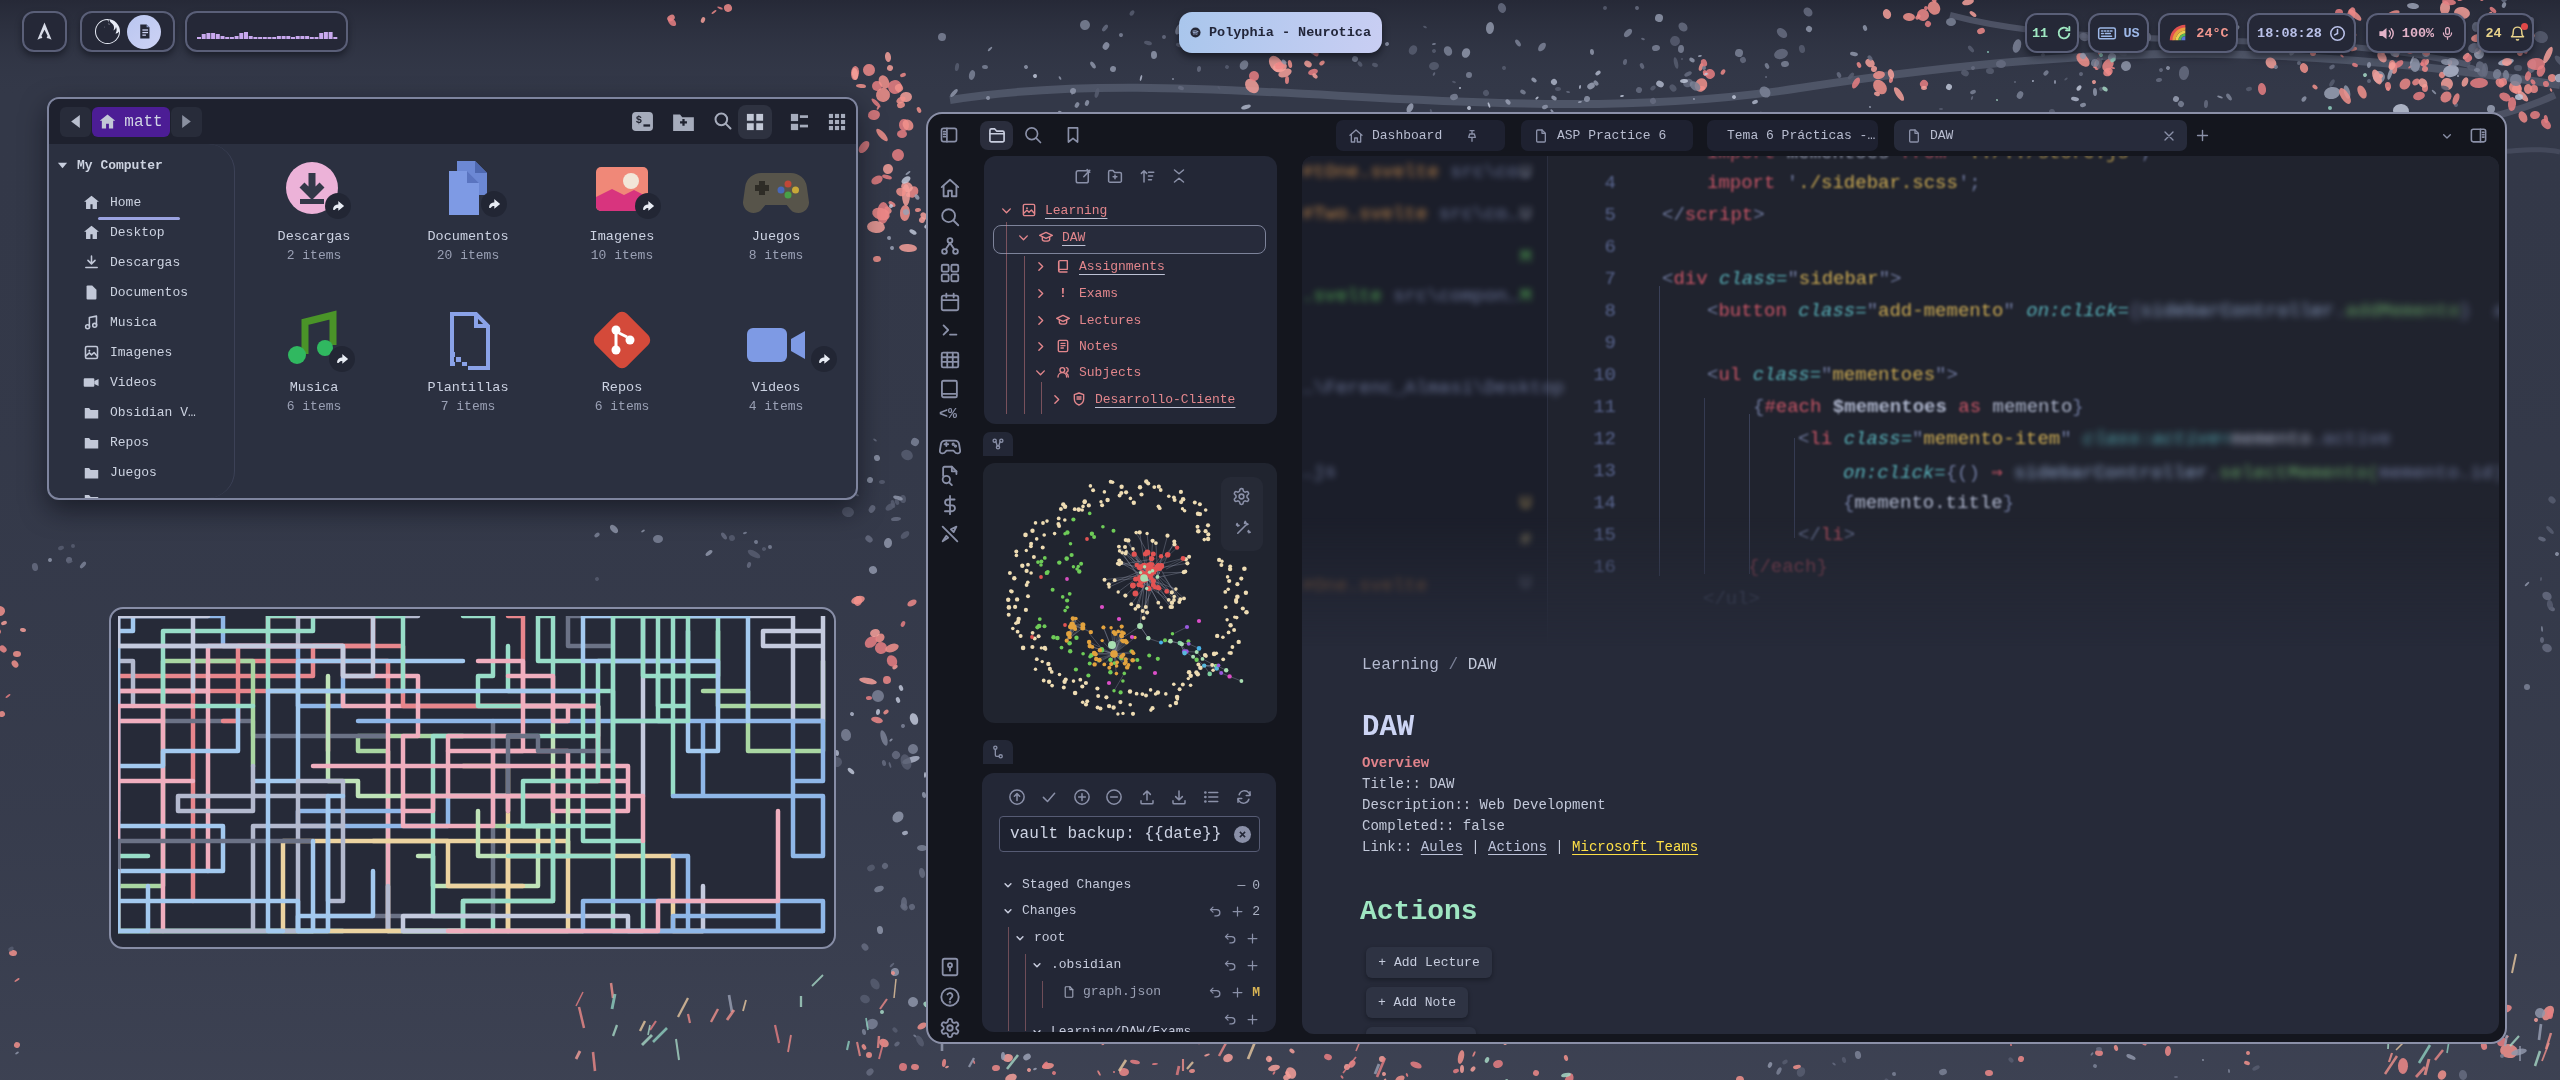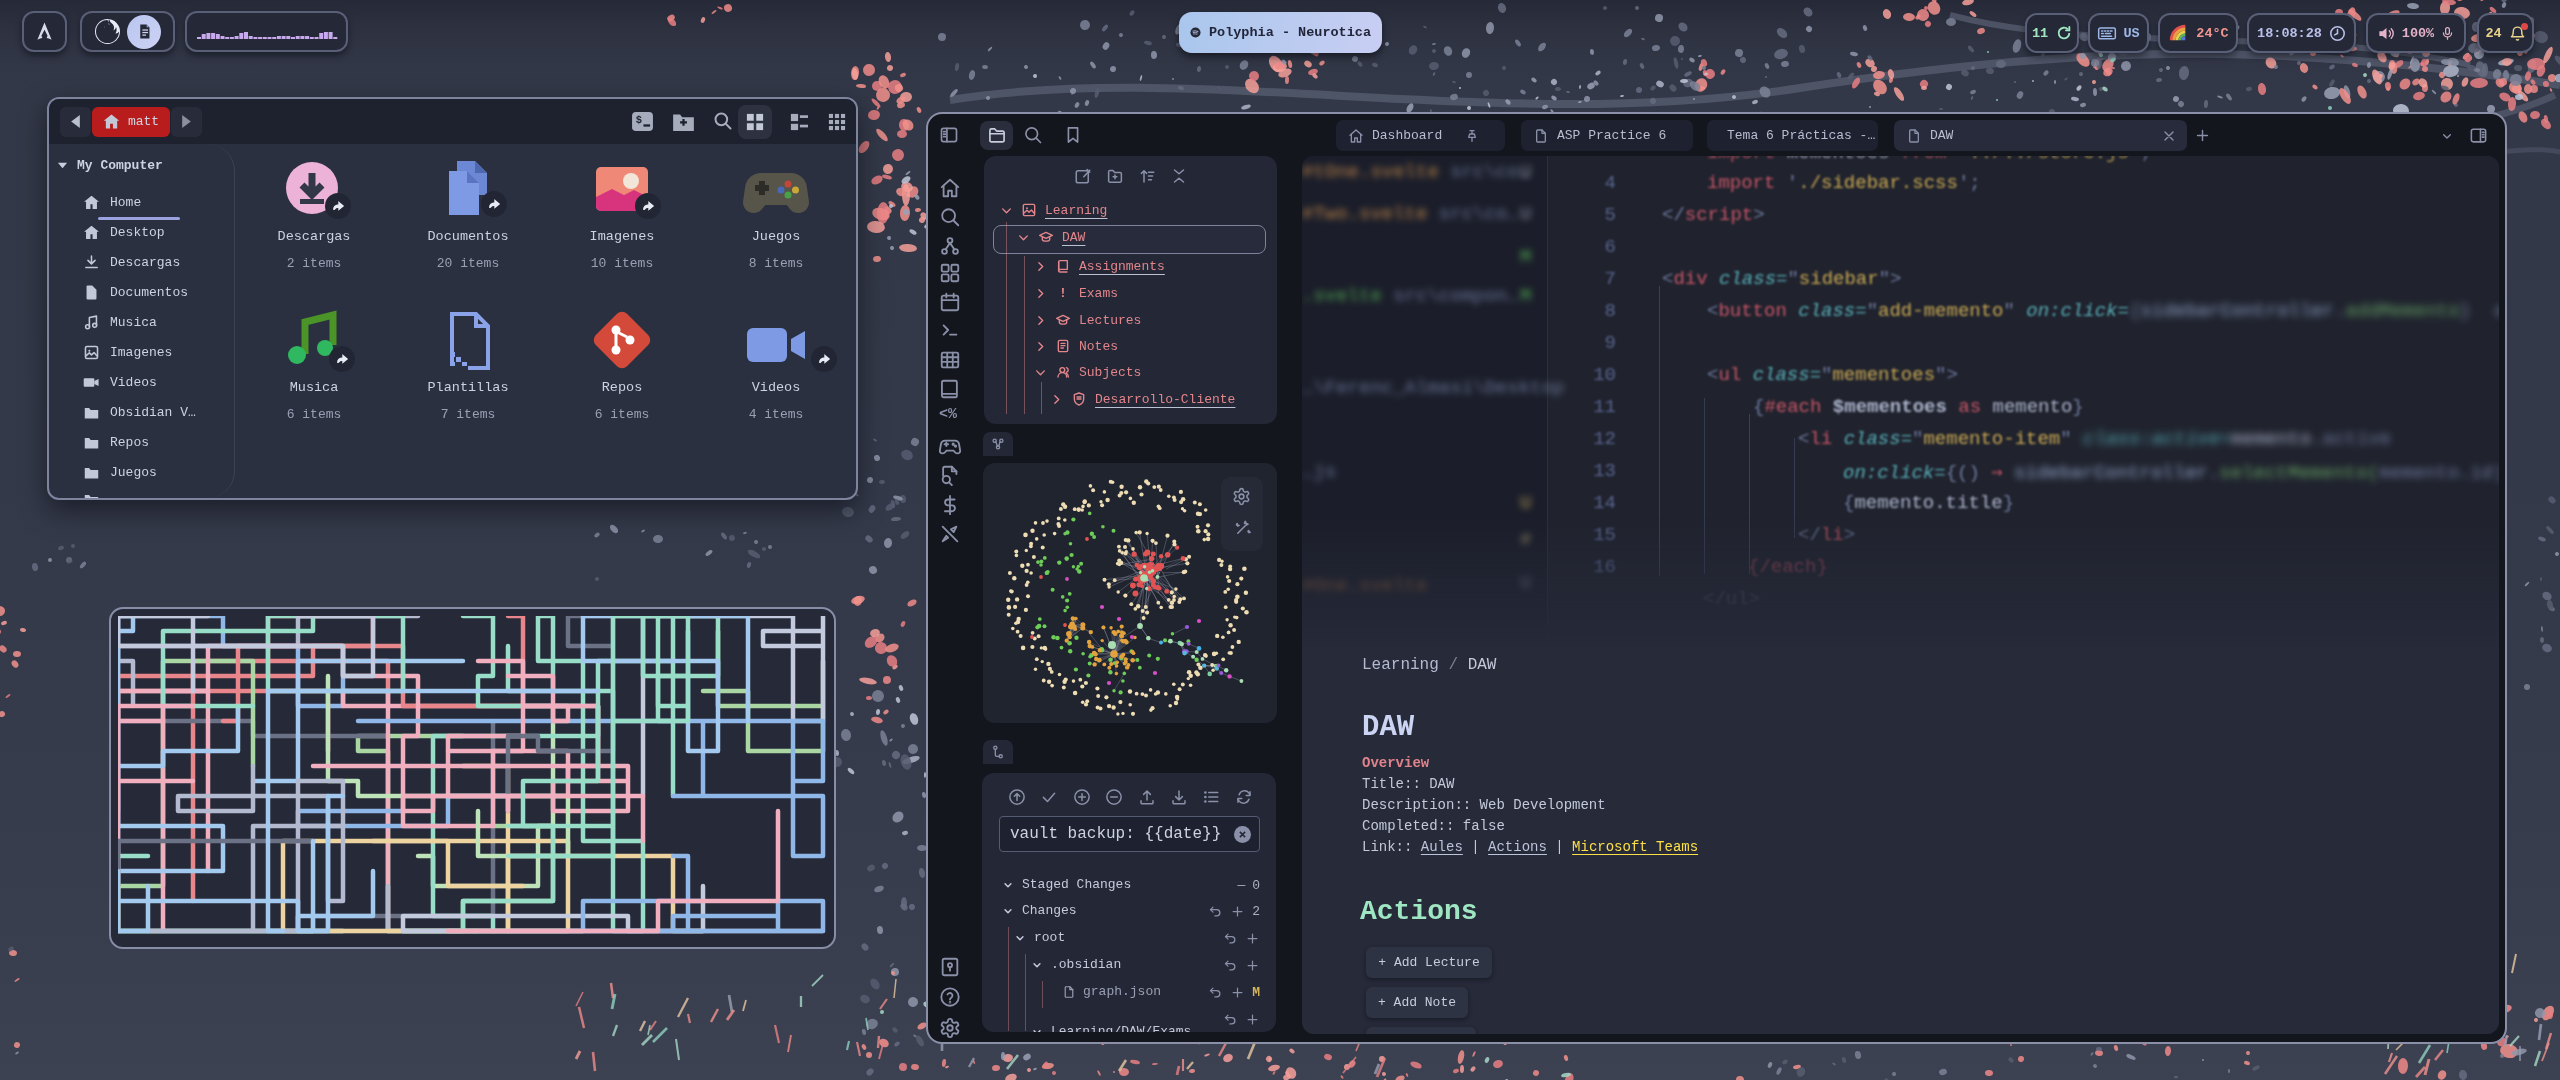--- a/index.html
+++ b/index.html
@@ -16,21 +16,21 @@
 
 #fm { left:47px; top:97px; width:811px; height:403px; border-radius:12px; background:#2b3040; overflow:hidden; }
 #fm .toolbar { height:45px; background:#1e212e; display:flex; align-items:center; position:relative; }
 #fm .tbtn { height:30px; background:#282c3a; border-radius:6px; display:flex; align-items:center;
   justify-content:center; color:#b9bfce; }
 #fm .sidebar { position:absolute; left:0; top:45px; bottom:0; width:186px; border-right:1px solid #3c4156;
   color:#ccd2e0; font-size:13px;border-radius:27px; }
 .fmrow { position:absolute; display:flex; align-items:center; gap:10px; white-space:nowrap; }
 #fm .grid { position:absolute; left:186px; top:45px; right:0; bottom:0; }
 .fitem { position:absolute; width:150px; text-align:center; color:#ccd2e2; font-size:13.5px; }
-.fitem .cnt { color:#9aa0b4; font-size:13px; margin-top:12px; }
+.fitem .cnt { color:#9aa0b4; font-size:13px; margin-top:4px; }
 .fitem .ic { height:72px; display:flex; align-items:flex-end; justify-content:center; margin-bottom:8px; position:relative; }
 
 #pipes { left:109px; top:607px; width:727px; height:342px; border-radius:14px; background:#262a38;
   border:2px solid #878da6; overflow:hidden; }
 
 #obs { left:926px; top:112px; width:1581px; height:932px; border-radius:16px; background:#14161e;
   border:2px solid #8b90a8; overflow:hidden; }
 #obs .rail { position:absolute; left:0; top:0; bottom:0; width:44px; }
 .ricon { position:absolute; left:11px; width:22px; height:22px; color:#8a90a8; }
 .ricon svg { width:100%; height:100%; }
@@ -1138,21 +1138,21 @@
   </span>
 </div>
 
 <div class="win" id="fm">
   <div class="toolbar">
     <div class="tbtn" style="position:absolute;left:11px;width:31px;">
       <svg width="11" height="13" viewBox="0 0 10 12" fill="#b9bfce">
           <path d="M9 0 L1 6 L9 12 Z"></path>
         </svg>
     </div>
-    <div class="tbtn" style="position:absolute;left:43px;width:78px;background:#b91c1c;gap:8px;color:#d0d5e4;font-size:13px;">
+    <div class="tbtn" style="position:absolute;left:43px;width:78px;background:#4c1d95;gap:8px;color:#d0d5e4;font-size:16px;">
       <svg width="17" height="17" viewBox="0 0 24 24" fill="#c2c8d6">
           <path d="M12 2 L23 11h-3v11h-6v-7h-4v7H4V11H1Z"></path>
         </svg>matt
     </div>
     <div class="tbtn" style="position:absolute;left:122px;width:31px;">
       <svg width="11" height="13" viewBox="0 0 10 12" fill="#8a90a0">
           <path d="M1 0 L9 6 L1 12 Z"></path>
         </svg>
     </div>
 

